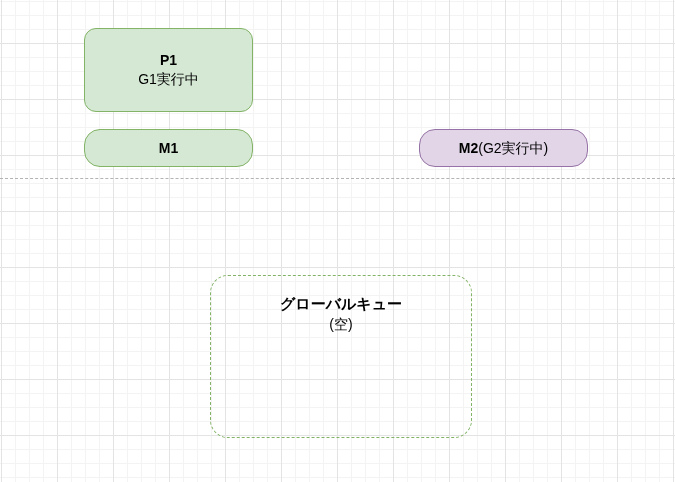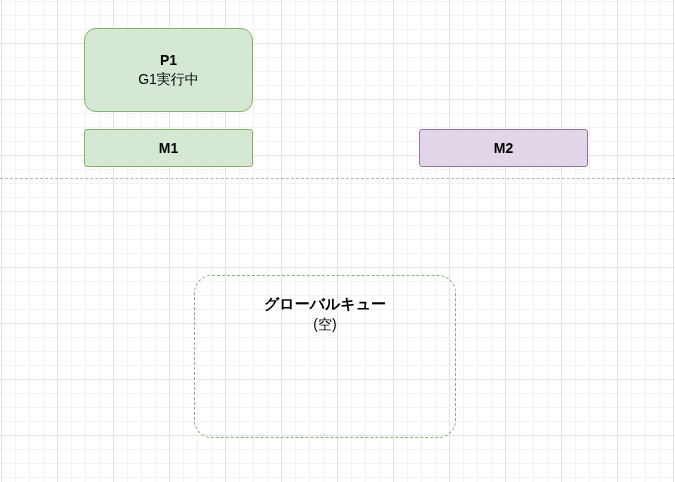--- a/index.html
+++ b/index.html
@@ -35,39 +35,39 @@
   }
   .proc {
     width: 169px;
     height: 84px;
     border-radius: 12px;
   }
   .proc-title { font-weight: bold; }
   .machine {
     width: 169px;
     height: 38px;
-    border-radius: 3px;
+    border-radius: 16px;
     flex-direction: row;
   }
   .machine .bold { font-weight: bold; }
   .p1, .m1 { left: 84px; }
   .p2, .m2 { left: 419px; }
   .p1, .p2 { top: 28px; }
   .m1, .m2 { top: 129px; }
   .divider {
     position: absolute;
     left: 0;
     top: 178px;
     width: 675px;
     height: 0;
     border-top: 1px dashed var(--divider-color, #b3b3b3);
   }
   .queue {
     position: absolute;
-    left: 194px;
+    left: 210px;
     top: 275px;
     width: 262px;
     height: 163px;
     border-radius: 18px;
     border-style: dashed;
     border-width: 1.5px;
     background: transparent;
     justify-content: flex-start;
     padding-top: 17px;
   }
@@ -84,20 +84,21 @@
     <div class="proc-sub">G1実行中</div>
   </div>
 
 
   <div class="node machine m1" style="background-color: rgb(213, 232, 212); border-color: rgb(130, 179, 102);">
     <span class="bold">M1</span>
   </div>
 
   <div class="node machine m2" style="background-color: rgb(225, 213, 231); border-color: rgb(150, 115, 166);">
     <span class="bold">M2</span>
+      <span>(G2実行中)</span>
   </div>
 
   <div class="divider" style="border-top-color: rgb(179, 179, 179);"></div>
 
   <div class="node queue" style="border-color: rgb(130, 179, 102);">
     <div class="queue-title">グローバルキュー</div>
     <div class="queue-sub">(空)</div>
   </div>
 
 </div>

